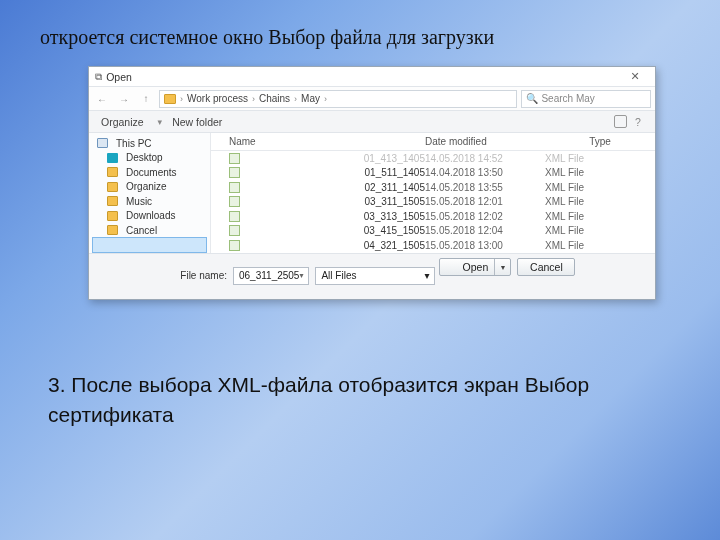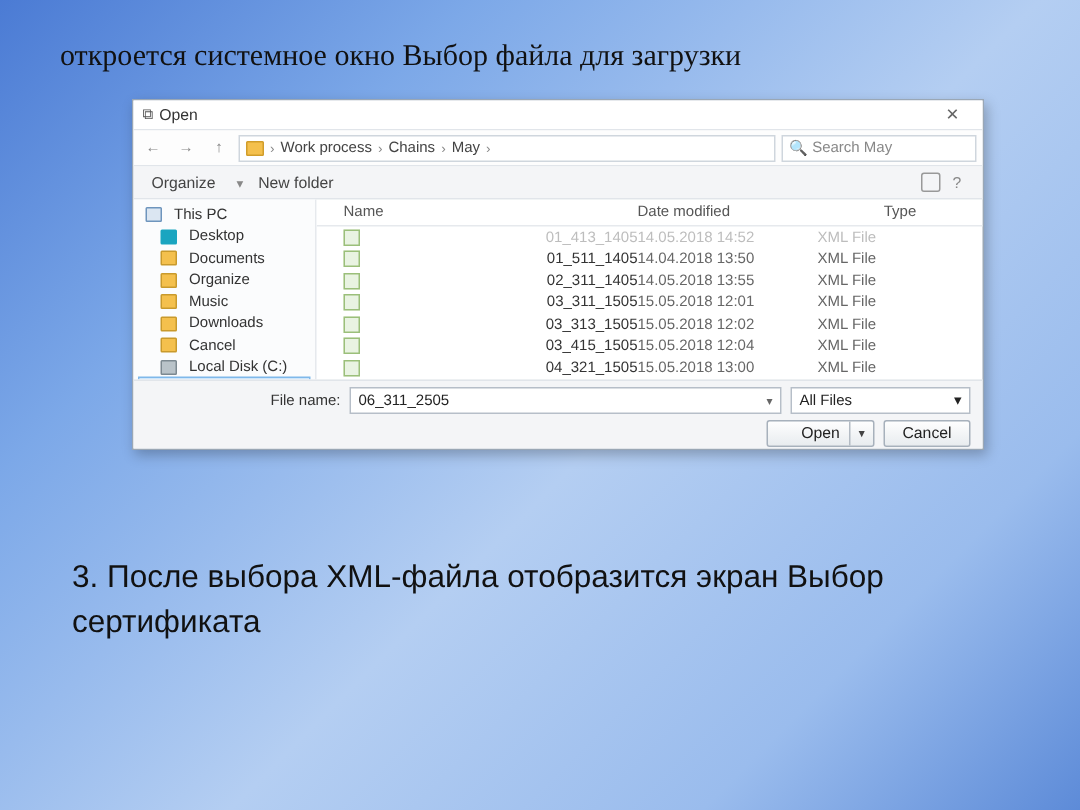--- a/index.html
+++ b/index.html
@@ -56,21 +56,21 @@
   .col-type { flex:1;text-align:center; }
   .rows { }
   .row { display:flex; align-items:center; height:14.5px; font-size:10px; color:#666; }
   .row .cn { width:200px; display:flex; align-items:center; gap:4px; padding-left:4px; color:#333;justify-content:space-between; }
   .row .cd { width:120px; }
   .row .ct { flex:1; }
   .row.faded { color:#bdbdbd; }
   .row.faded .cn, .row.faded .cd, .row.faded .ct { color:#bdbdbd; }
   .file-ic { width:11px; height:11px; background:#e9f3e2; border:1px solid #9bbf7a; display:inline-block; flex-shrink:0; }
 
-  .footer { height:46px; border-top:1px solid #e1e5ea; background:#f4f5f7; padding:4px 8px 6px 8px; display:flex; flex-direction:column; gap:4px; }
+  .footer { height:46px; border-top:1px solid #e1e5ea; background:#f4f5f7; padding:4px 8px 6px 8px; display:flex; flex-direction:row; gap:4px; }
   .fn-row { display:flex; align-items:center; gap:6px; }
   .fn-label { width:130px; text-align:right; font-size:10px; color:#333; }
   .fn-input { flex:1; height:18px; border:1px solid #b6bec8; background:#fff; font-size:10px; padding:0 5px; color:#222; display:flex; align-items:center; justify-content:space-between; }
   .fn-input .dd { color:#666; font-size:8px; }
   .type-sel { width:120px; height:18px; border:1px solid #b6bec8; background:#fff; padding:0 5px; font-size:10px; color:#222; display:flex; align-items:center; justify-content:space-between;gap:12px; }
   .btn-row { display:flex; justify-content:flex-end; gap:6px; }
   .btn { height:18px; min-width:58px; border:1px solid #a7b1bc; background:linear-gradient(#fefefe,#e8ecef); font-size:10.5px; color:#222; display:flex; align-items:center; justify-content:center; border-radius:2px; }
   .btn.split { min-width:72px; position:relative; }
   .btn.split::after { content:""; position:absolute; right:15px; top:0; bottom:0; width:1px; background:#b3bbc4; }
   .btn.split .trig { position:absolute; right:4px; font-size:7px; color:#444; }
@@ -142,24 +142,20 @@
           <span>Music</span>
         </div>
         <div class="tree-item indent">
           <span class="ico ico-fold"></span>
           <span>Downloads</span>
         </div>
         <div class="tree-item indent">
           <span class="ico ico-fold"></span>
           <span>Cancel</span>
         </div>
-        <div class="tree-item indent">
-          <span class="ico ico-disk"></span>
-          <span>Local Disk (C:)</span>
-        </div>
         <div class="tree-item indent sel"></div>
       </div>
     <div class="list">
       <div class="list-hdr">
         <div class="col-blank"></div>
         <div class="col-name">Name</div>
         <div class="col-date">Date modified</div>
         <div class="col-type">Type</div>
       </div>
       <div class="rows" id="rows">

